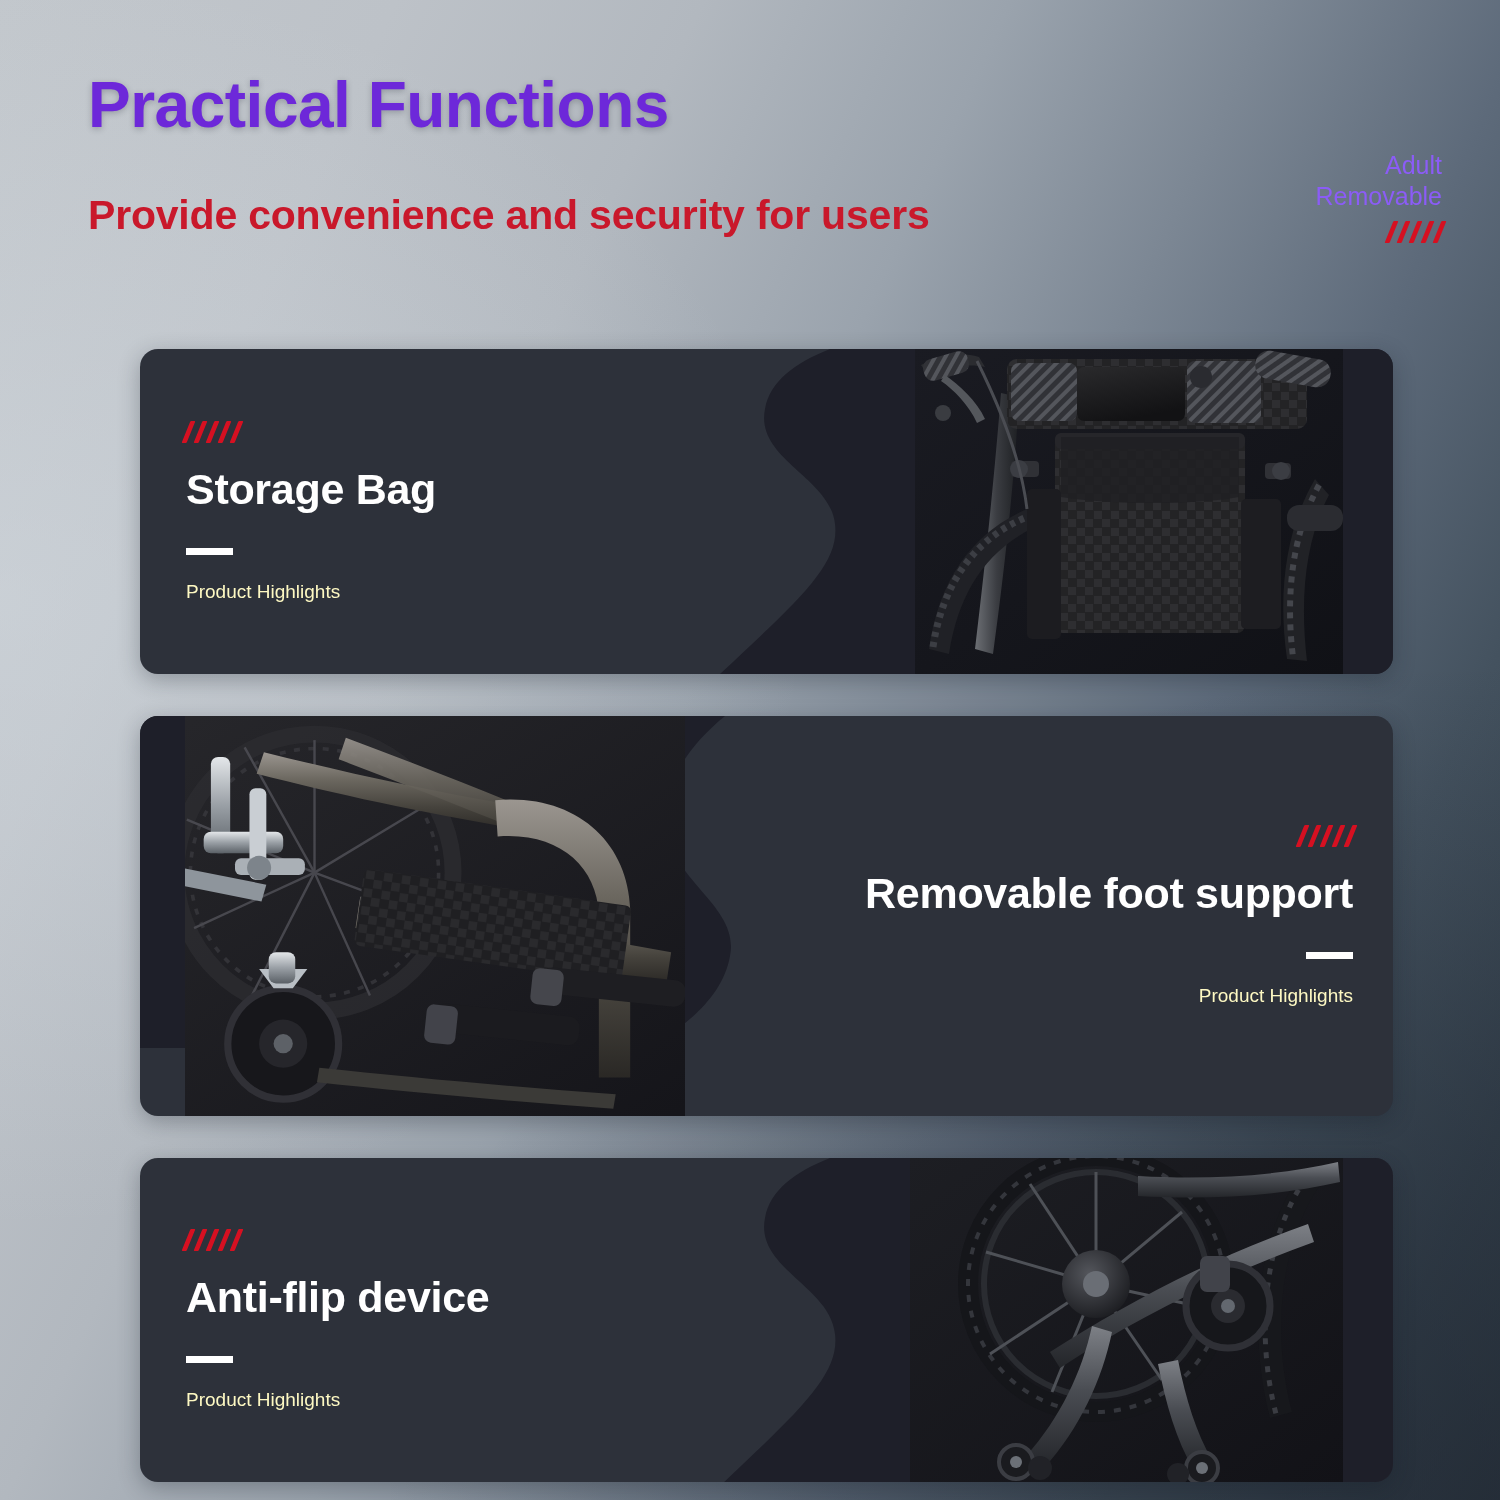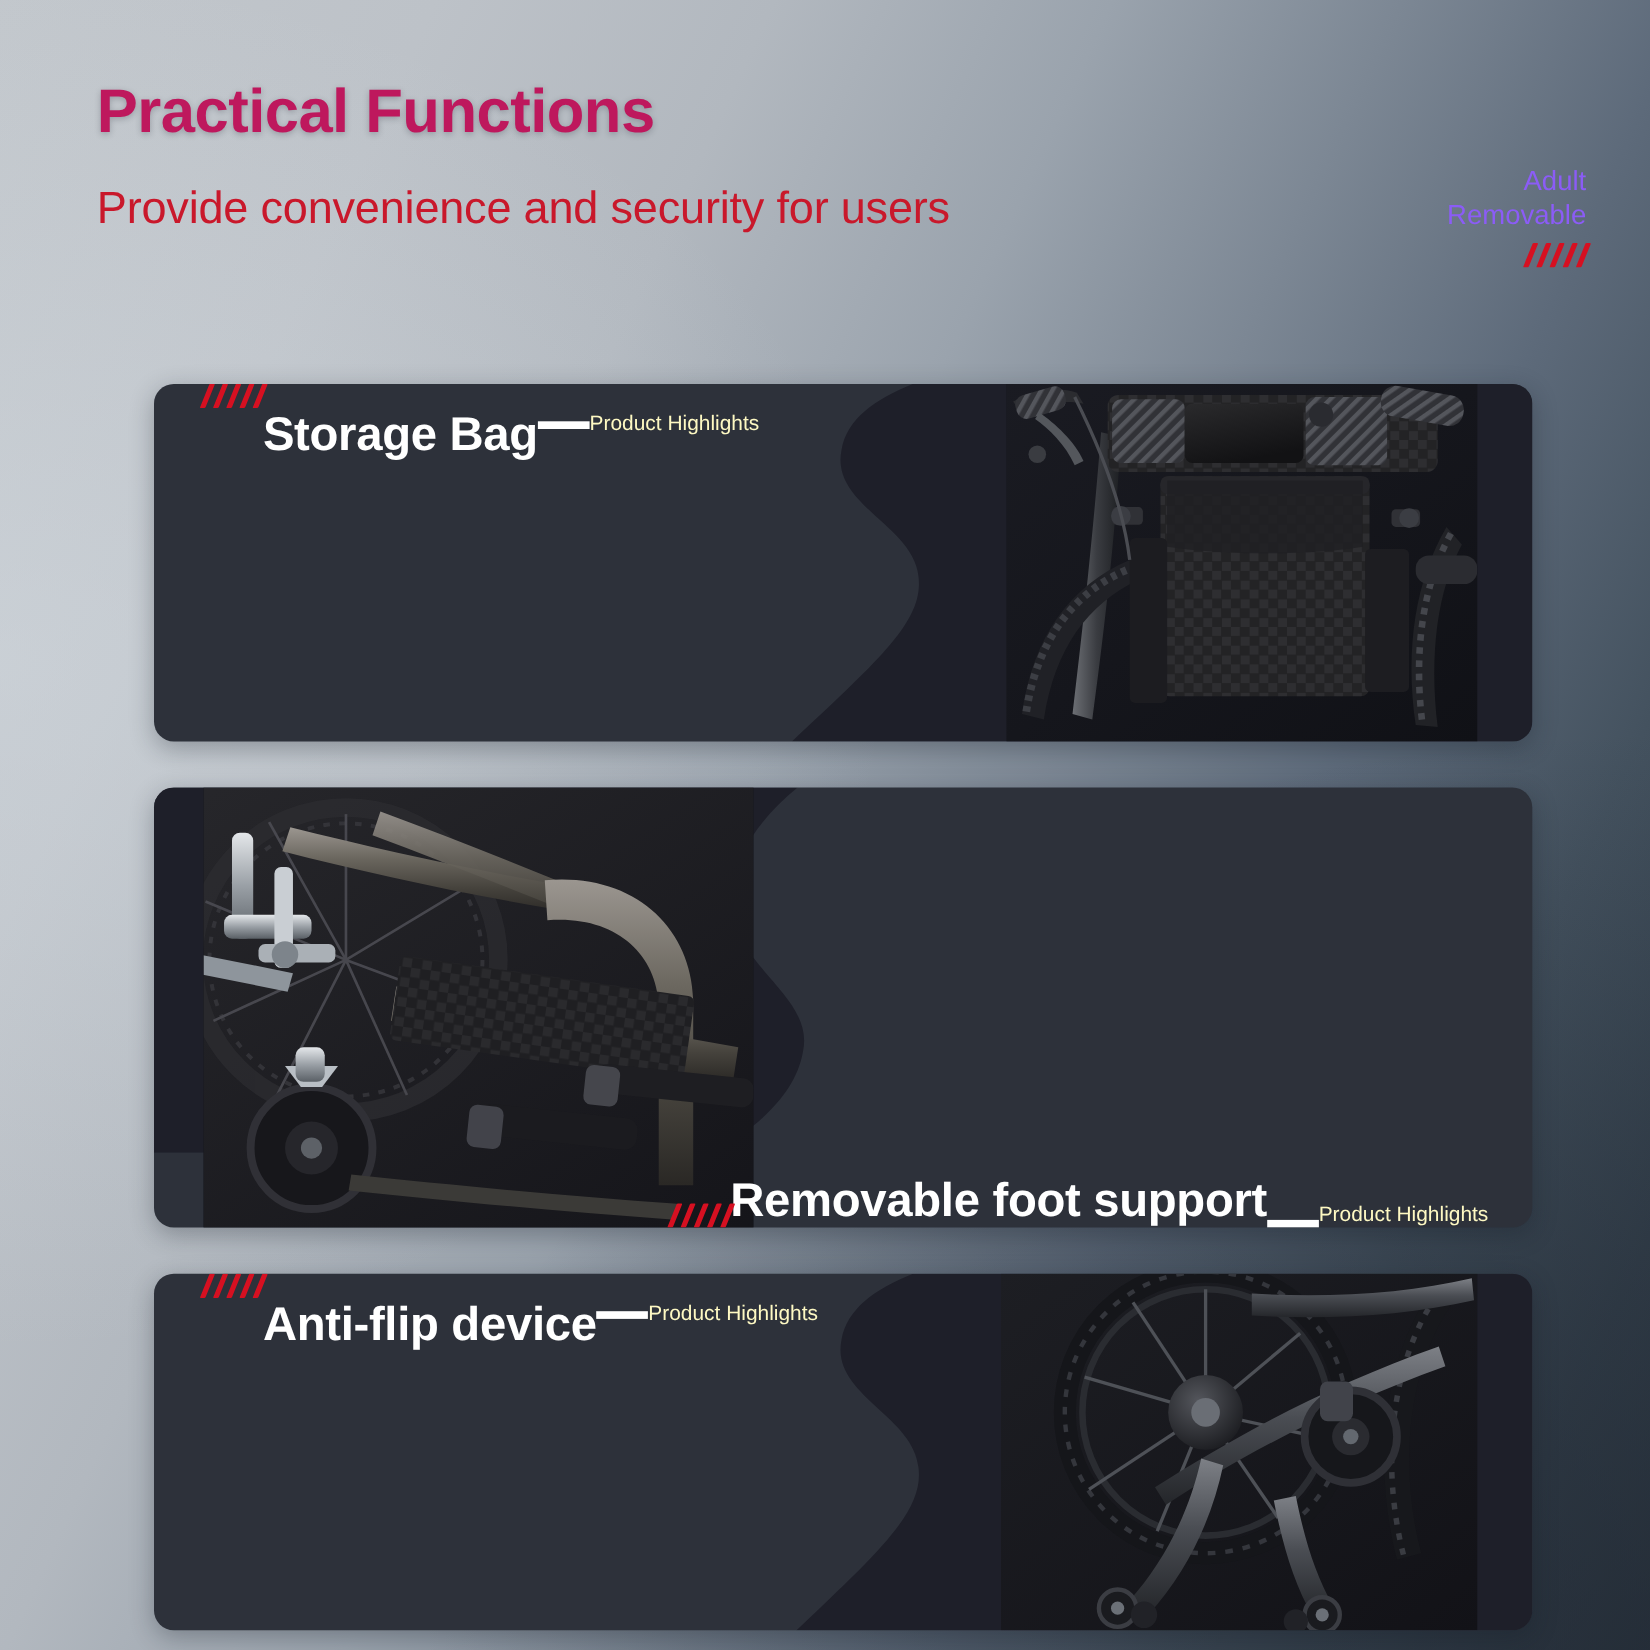--- a/index.html
+++ b/index.html
@@ -24,27 +24,27 @@
   .bg-shade{
     position:absolute; inset:0;
     background:
       radial-gradient(120% 90% at 100% 100%, rgba(28,34,44,.55) 0%, rgba(28,34,44,0) 62%),
       radial-gradient(90% 70% at 0% 40%, rgba(215,222,228,.45) 0%, rgba(215,222,228,0) 60%);
     pointer-events:none;
   }
 
   .header { position:absolute; left:88px; top:72px; width:1000px; }
   .title {
-    font-size:56px; font-weight:bold; color:#be185d;
+    font-size:64px; font-weight:bold; color:#6d28d9;
     letter-spacing:-0.5px; line-height:1.05;
     text-shadow:0 2px 6px rgba(20,25,35,.25);
   }
   .subtitle {
-    margin-top:36px;
-    font-size:41px; font-weight:normal; color:#c9182b;
+    margin-top:54px;
+    font-size:41px; font-weight:bold; color:#c9182b;
     letter-spacing:-0.2px; line-height:1.1;
   }
 
   .corner-tag {
     position:absolute; right:58px; top:150px;
     text-align:right; color:#8b5cf6;
     font-size:25px; line-height:1.25; font-weight:normal;
   }
   .corner-tag .slashes { margin-top:8px; display:flex; justify-content:flex-end; }
 
@@ -69,21 +69,21 @@
 
   
   .wave { position:absolute; top:0; bottom:0; background:#1e1f29; }
   .wave.right { left:0; right:0; }
   .wave.left  { left:0; right:0; }
 
   
   .photo { position:absolute; top:0; bottom:0; overflow:hidden; background:#15161d; }
   .photo svg { display:block; width:100%; height:100%; }
 
-  .panel { position:absolute; top:0; bottom:0; display:flex; flex-direction:row; justify-content:flex-end; }
+  .panel { position:absolute; top:0; bottom:0; display:flex; flex-direction:column; justify-content:center; }
   .panel.lft { left:46px; align-items:flex-start; text-align:left; }
   .panel.rgt { right:40px; align-items:flex-end; text-align:right; }
 
   .card-title {
     color:#ffffff; font-weight:bold; font-size:43px;
     margin-top:22px; letter-spacing:-0.3px; white-space:nowrap;
   }
   .divider { width:47px; height:7px; background:#ffffff; margin-top:34px; }
   .highlights { color:#fef9c3; font-size:19px; margin-top:26px; font-weight:normal; }
 </style>

